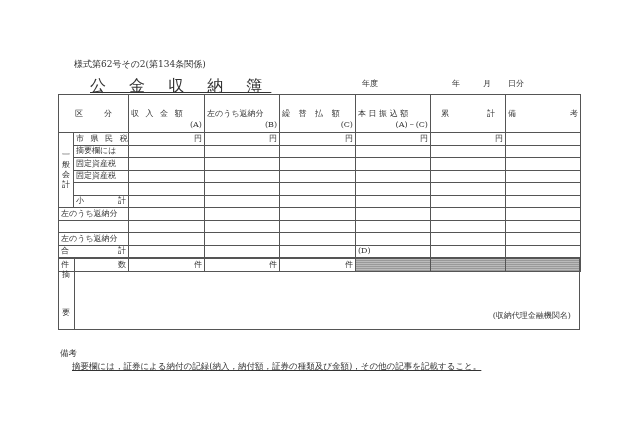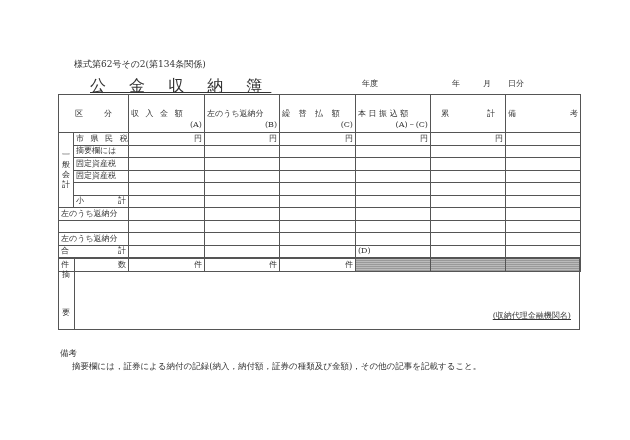--- a/index.html
+++ b/index.html
@@ -19,23 +19,23 @@
   .sub { text-align:right; margin-top:1px; }
   .vert { text-align:center; vertical-align:middle; padding:0 !important;
           line-height:19px; font-size:8px; white-space:normal !important; }
   tr.thick td { border-bottom:2px solid #555; }
   td.shade { background:repeating-linear-gradient(to bottom,#bbb 0px,#bbb 1px,#999 1px,#999 2px); }
   .memo { position:absolute; left:58px; top:257px; width:522px; height:73px;
           border:1px solid #555; border-top:none; box-sizing:border-box; }
   .memo-label { position:absolute; left:0; top:0; width:15px; height:100%;
                 border-right:1px solid #555; font-size:8px; }
   .memo-label span { position:absolute; left:3px; }
-  .memo-agent { position:absolute; right:8px; bottom:8px; font-size:8px;text-decoration:underline; }
+  .memo-agent { position:absolute; right:8px; bottom:8px; font-size:8px; }
   .note-h { left:60px; top:348px; font-size:8.5px;text-align:right; }
-  .note-t { left:72px; top:361px; font-size:8.5px; }
+  .note-t { left:72px; top:361px; font-size:8.5px;text-decoration:underline; }
 </style>
 </head>
 <body>
 
 <div class="abs form-id">様式第62号その2(第134条関係)</div>
 <div class="abs title">公 金 収 納 簿</div>
 <div class="abs hdr-text" style="left:362px">年度</div>
 <div class="abs hdr-text" style="left:452px">年</div>
 <div class="abs hdr-text" style="left:483px">月</div>
 <div class="abs hdr-text" style="left:508px">日分</div>

